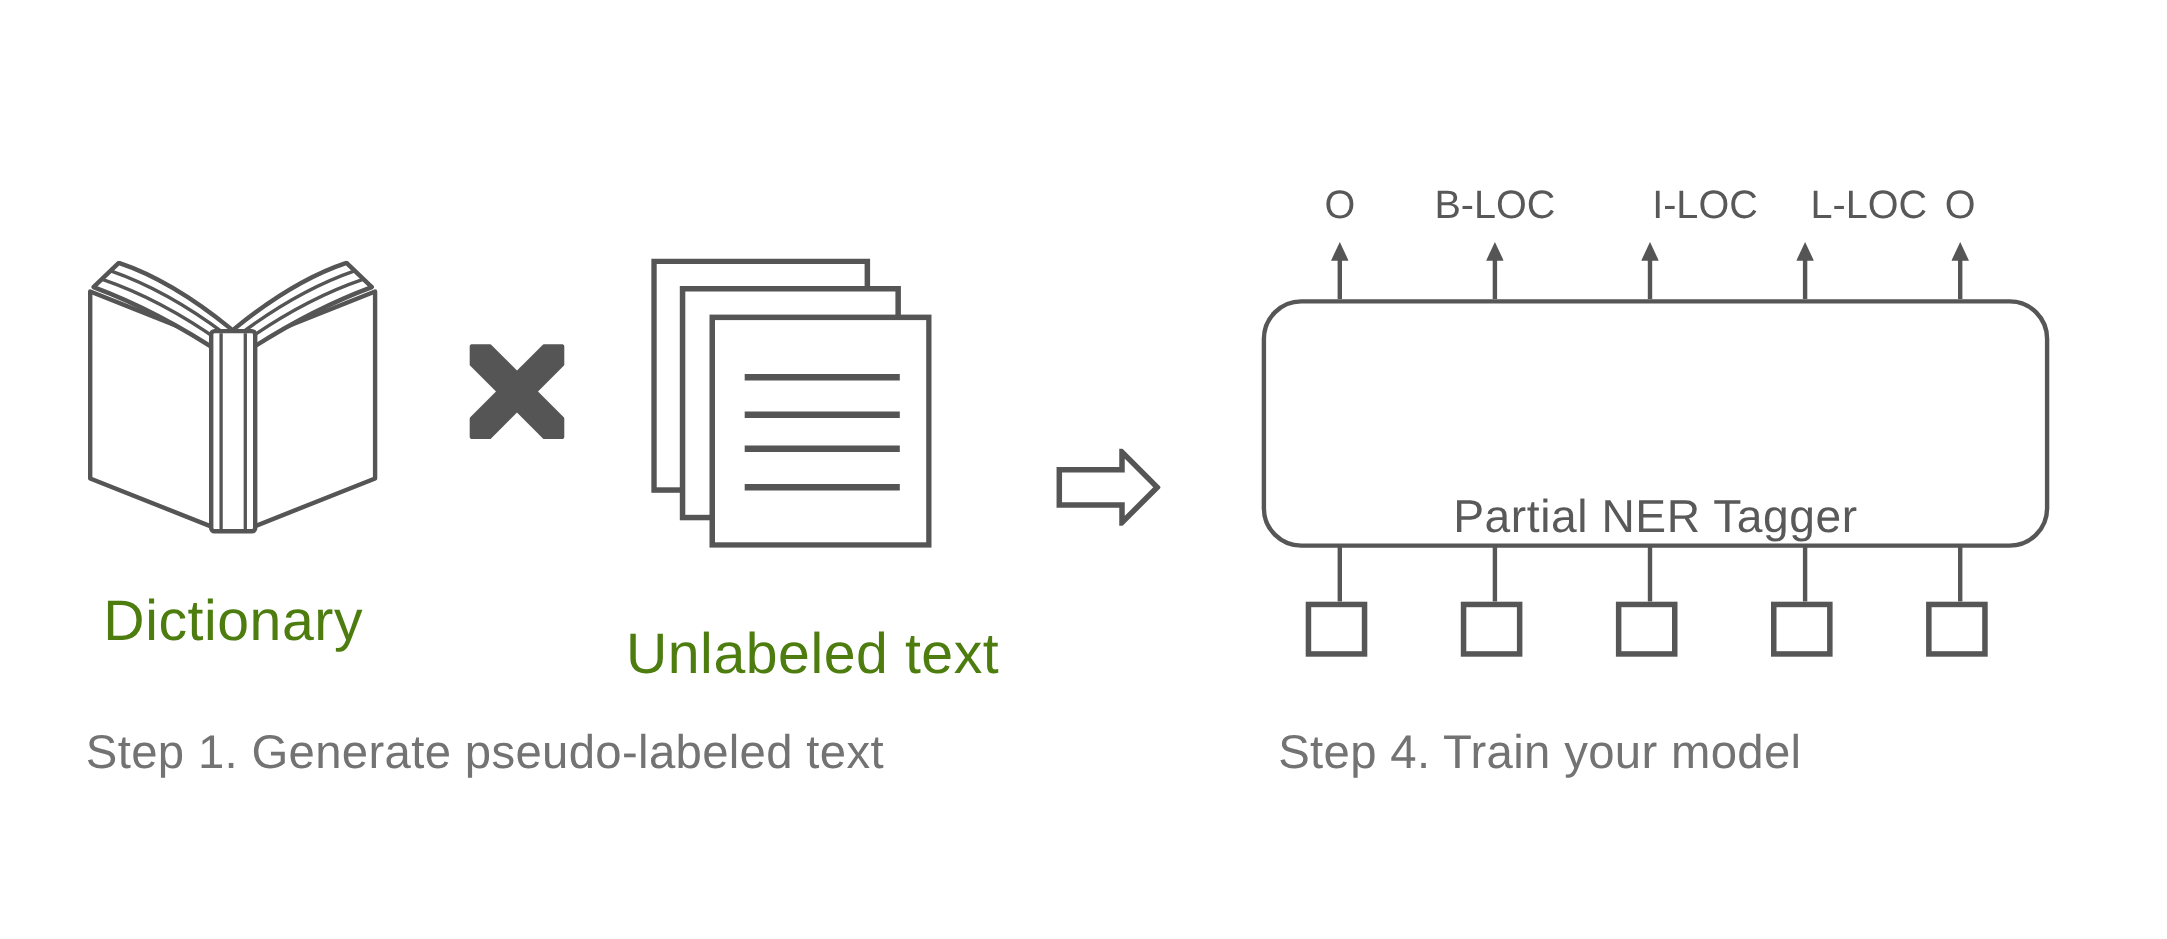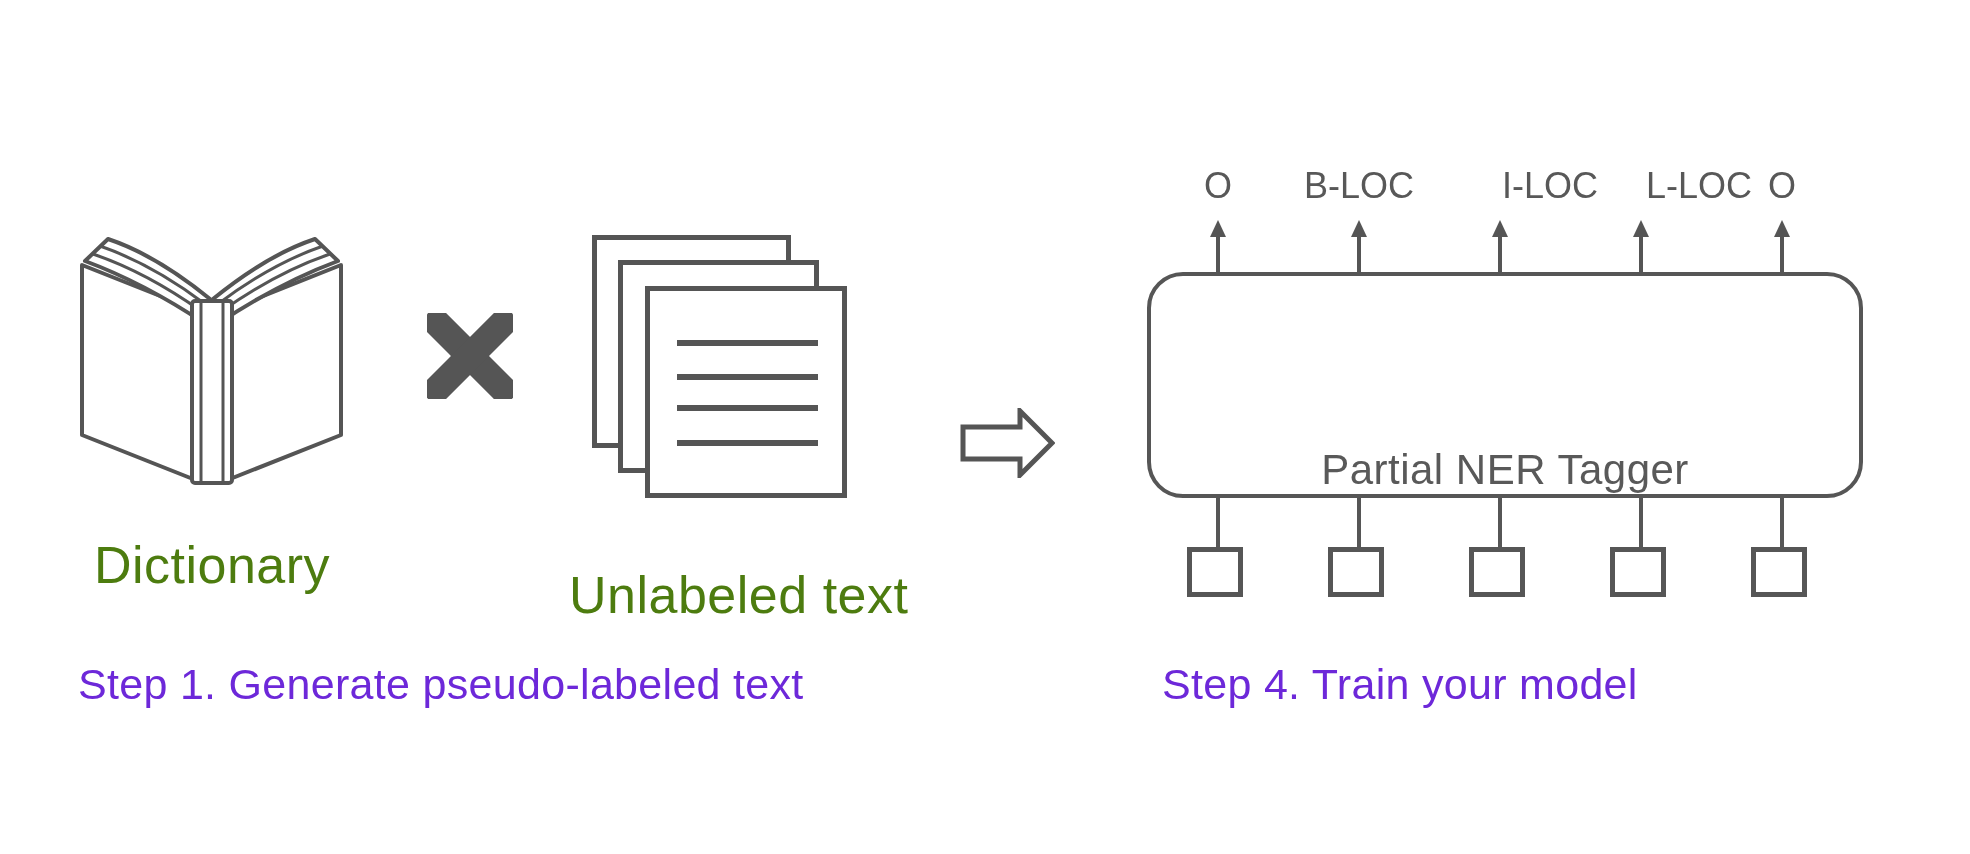--- a/index.html
+++ b/index.html
@@ -23,21 +23,21 @@
     text-align: center;
     font-size: 52px;
     line-height: 1.15;
     color: #4d7c0f;
     letter-spacing: 0.5px;
     white-space: nowrap;
   }
   .step-caption {
     font-size: 43px;
     line-height: 1.15;
-    color: #6d28d9;
+    color: #737373;
     letter-spacing: 0.3px;
     white-space: nowrap;
   }
   .tag-label {
     width: 150px;
     text-align: center;
     font-size: 36px;
     line-height: 1.1;
     color: #585858;
     white-space: nowrap;

